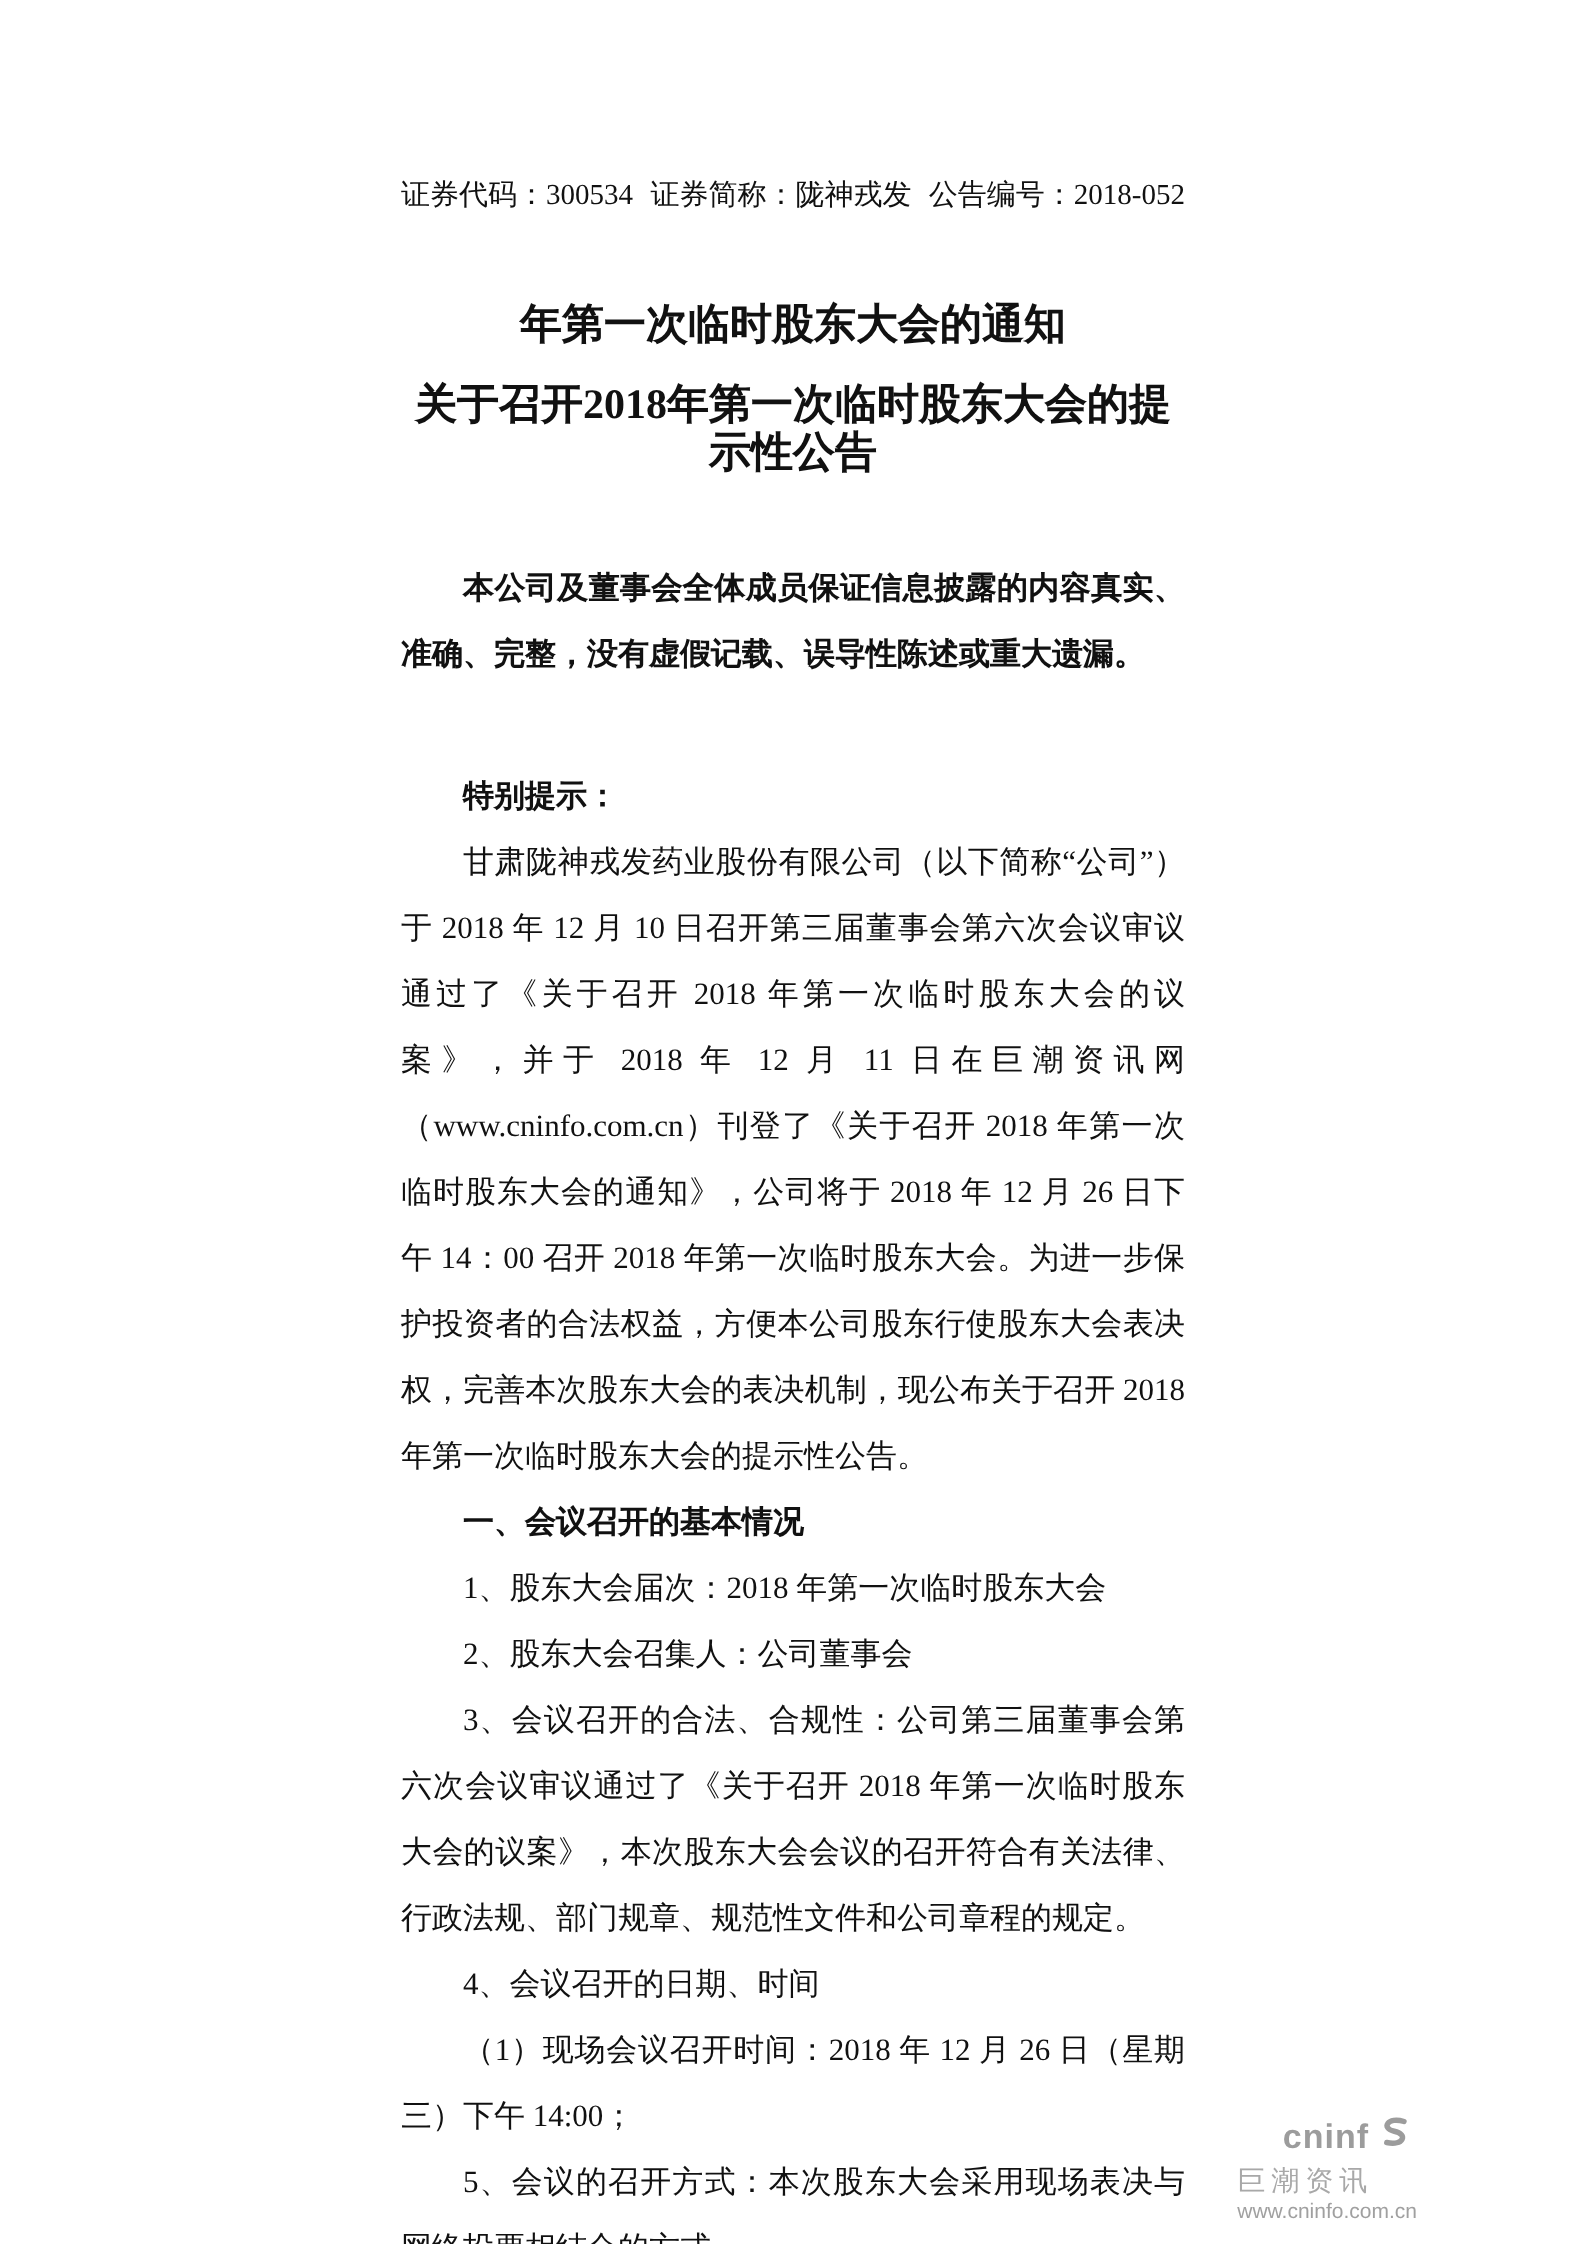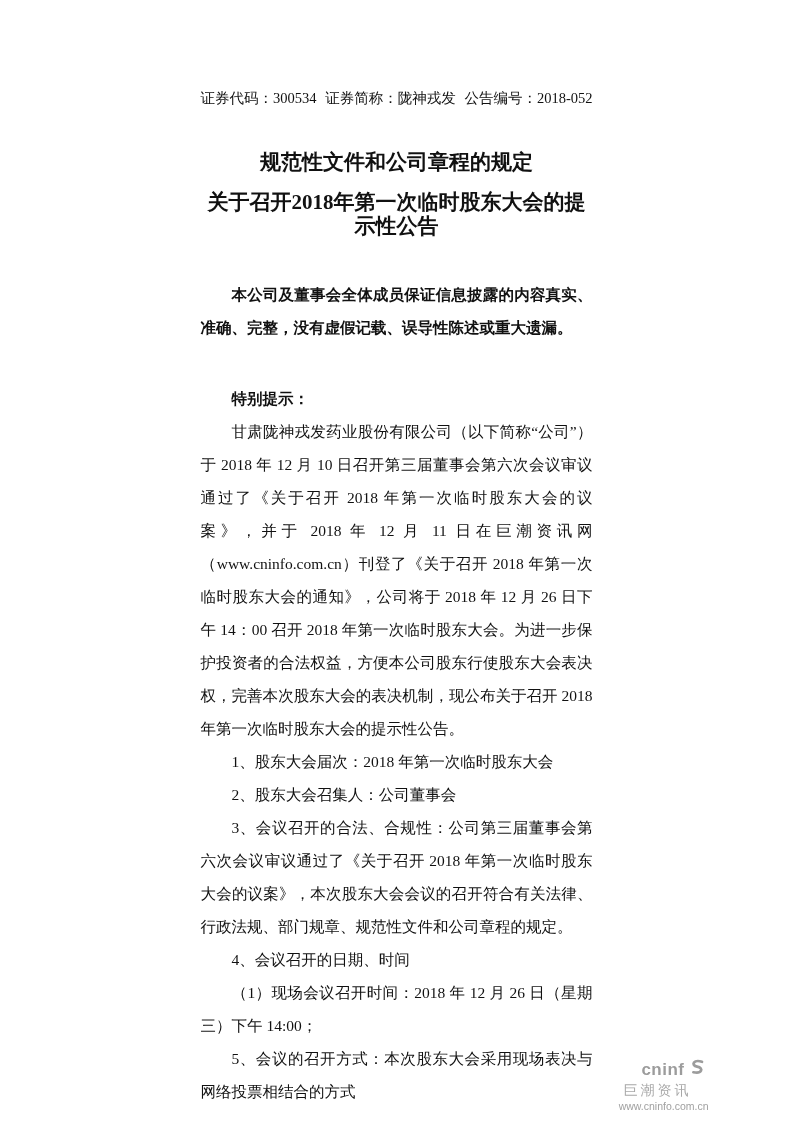--- a/index.html
+++ b/index.html
@@ -53,21 +53,21 @@
     line-height: 33px;
     text-indent: 2em;
     text-align: justify;
   }
   .bold { font-weight: bold; }
   
   .watermark {
     position: absolute;
     right: 4px;
     bottom: 10px;
-    text-align: center;
+    text-align: left;
     color: #a3a3a3;
     font-family: "Liberation Sans", sans-serif;
     line-height: 1.15;
     user-select: none;
   }
   .wm-row {
     display: flex;
     align-items: center;
     justify-content: flex-end;
     gap: 2px;
@@ -99,28 +99,29 @@
 
 <div class="page">
   <div class="content">
 
     <div class="doc-header">
       <span>证券代码：300534</span>
       <span>证券简称：陇神戎发</span>
       <span>公告编号：2018-052</span>
     </div>
 
-    <h1 class="title title-line1">规范性文件和公司章程的规定</h1>
+    <h1 class="title title-line1">年第一次临时股东大会的通知</h1>
     <h1 class="title title-line2">关于召开2018年第一次临时股东大会的提示性公告</h1>
 
     <p class="declaration">本公司及董事会全体成员保证信息披露的内容真实、准确、完整，没有虚假记载、误导性陈述或重大遗漏。</p>
 
     <div class="body-block">
       <p class="para bold">特别提示：</p>
       <p class="para">甘肃陇神戎发药业股份有限公司（以下简称“公司”）于 2018 年 12 月 10 日召开第三届董事会第六次会议审议通过了《关于召开 2018 年第一次临时股东大会的议案》，并于 2018 年 12 月 11 日在巨潮资讯网（www.cninfo.com.cn）刊登了《关于召开 2018 年第一次临时股东大会的通知》，公司将于 2018 年 12 月 26 日下午 14：00 召开 2018 年第一次临时股东大会。为进一步保护投资者的合法权益，方便本公司股东行使股东大会表决权，完善本次股东大会的表决机制，现公布关于召开 2018 年第一次临时股东大会的提示性公告。</p>
+      <p class="para bold">一、会议召开的基本情况</p>
       <p class="para">1、股东大会届次：2018 年第一次临时股东大会</p>
       <p class="para">2、股东大会召集人：公司董事会</p>
       <p class="para">3、会议召开的合法、合规性：公司第三届董事会第六次会议审议通过了《关于召开 2018 年第一次临时股东大会的议案》，本次股东大会会议的召开符合有关法律、行政法规、部门规章、规范性文件和公司章程的规定。</p>
       <p class="para">4、会议召开的日期、时间</p>
       <p class="para">（1）现场会议召开时间：2018 年 12 月 26 日（星期三）下午 14:00；</p>
       <p class="para">5、会议的召开方式：本次股东大会采用现场表决与网络投票相结合的方式</p>
     </div>
 
   </div>
 

